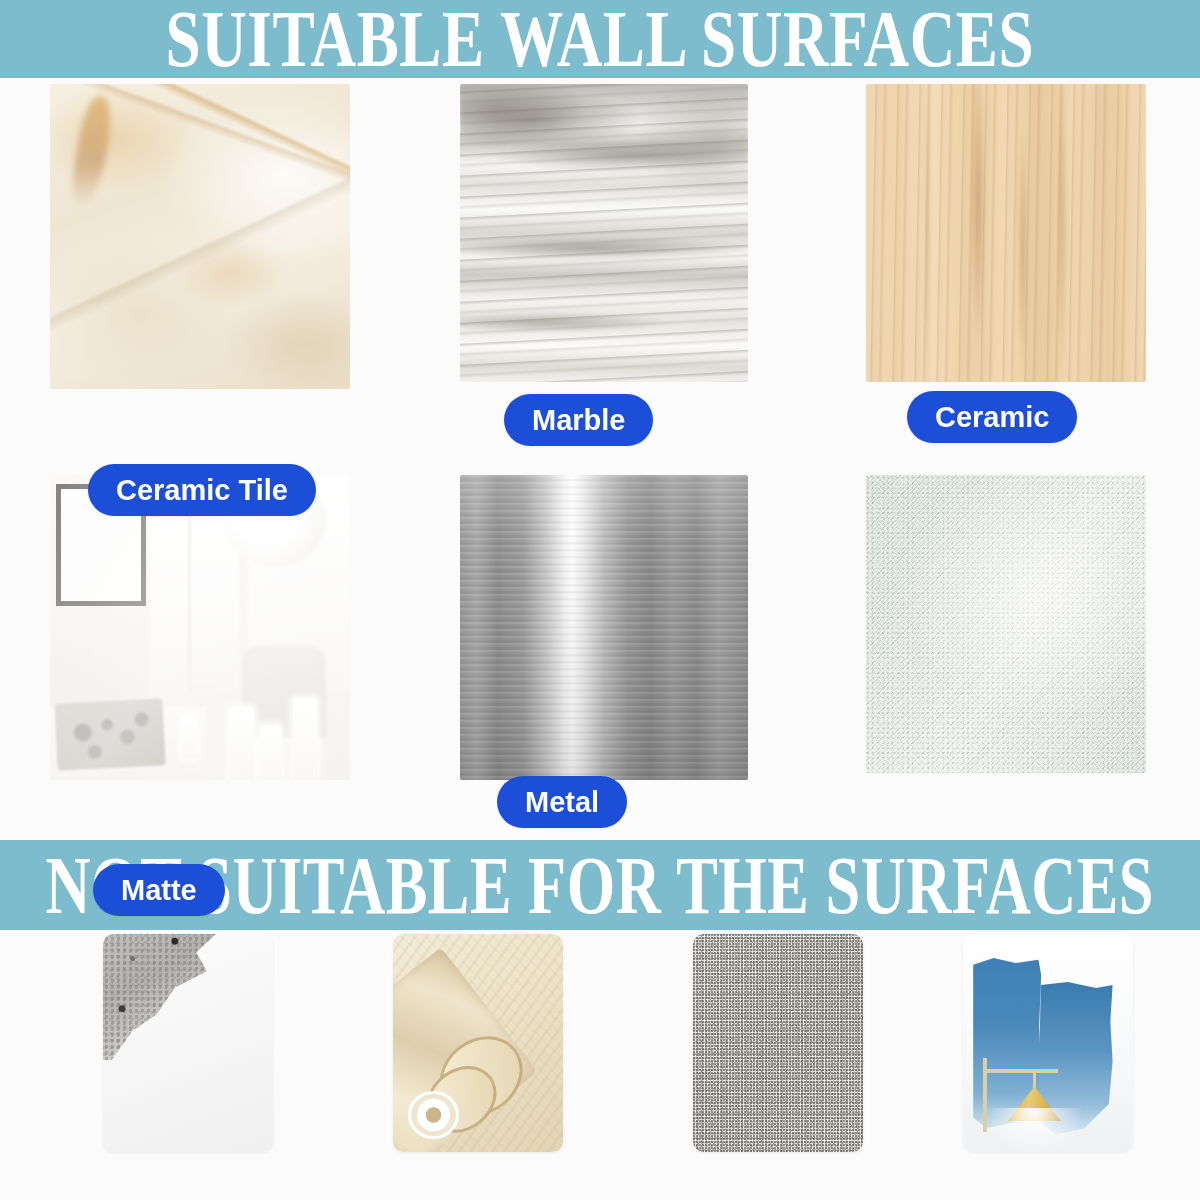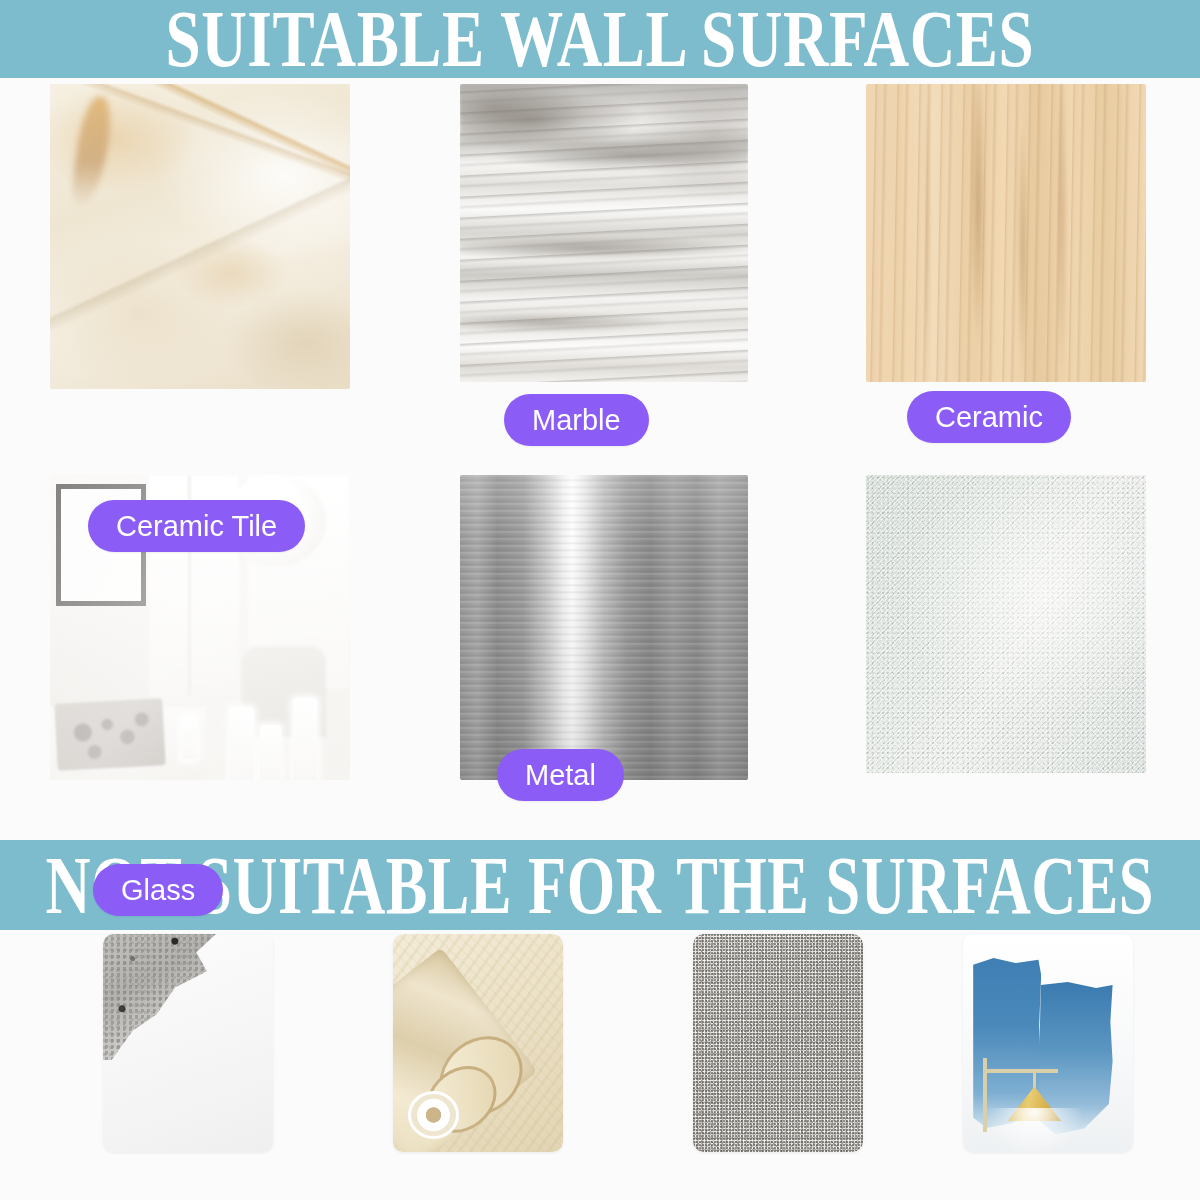--- a/index.html
+++ b/index.html
@@ -38,25 +38,25 @@
   .grid-suitable{
     position:absolute; top:84px; left:0; width:1200px; height:756px;
   }
   .cell{ position:absolute; }
   .swatch{
     position:absolute; top:0; left:0; width:100%; height:100%;
     overflow:hidden; border-radius:2px;
   }
   .pill{
     position:absolute;
-    background:#8b5cf6;
+    background:#1d4ed8;
     color:#ffffff;
     border-radius:40px;
     display:flex; align-items:center; justify-content:center;
-    font-weight:400;
+    font-weight:700;
     white-space:nowrap;
     z-index:5;
     box-shadow:0 1px 2px rgba(0,0,0,0.06);
   }
   .pill-lg{ height:52px; font-size:29px; padding:0 28px; }
 
   
   .tex-ceramic{
     background:
       radial-gradient(ellipse 45% 30% at 22% 18%, rgba(226,188,129,0.45), rgba(226,188,129,0) 60%),
@@ -353,21 +353,21 @@
     <div class="banner-title">SUITABLE WALL SURFACES</div>
   </div>
 
   <div class="grid-suitable">
 
     <div class="cell" style="left:50px; top:0px; width:300px; height:305px;">
       <div class="swatch tex-ceramic">
         <div class="vein"></div>
       </div>
     </div>
-    <div class="pill pill-lg" style="left:88px; top:416px;">Ceramic Tile</div>
+    <div class="pill pill-lg" style="left:88px; top:380px;">Ceramic Tile</div>
 
     <div class="cell" style="left:460px; top:0px; width:288px; height:298px;">
       <div class="swatch tex-marble"></div>
     </div>
     <div class="pill pill-lg" style="left:504px; top:310px;">Marble</div>
 
     <div class="cell" style="left:866px; top:0px; width:280px; height:298px;">
       <div class="swatch tex-wood"></div>
     </div>
     <div class="pill pill-lg" style="left:907px; top:307px;">Ceramic</div>
@@ -383,26 +383,26 @@
         <div class="ph ph-chair"></div>
         <div class="ph ph-bed"></div>
         <div class="ph ph-pillow"></div>
         <div class="ph ph-candle" style="left:44%; top:79%; width:5%; height:14%;"></div>
         <div class="ph ph-candle" style="left:60%; top:76%; width:8%; height:24%;"></div>
         <div class="ph ph-candle" style="left:70%; top:82%; width:7%; height:18%;"></div>
         <div class="ph ph-candle" style="left:81%; top:73%; width:8%; height:27%;"></div>
         <div class="glass-haze"></div>
       </div>
     </div>
-    <div class="pill pill-lg" style="left:93px; top:780px;">Glass</div>
+    <div class="pill pill-lg" style="left:93px; top:780px;">Matte</div>
 
     <div class="cell" style="left:460px; top:391px; width:288px; height:305px;">
       <div class="swatch tex-metal"></div>
     </div>
-    <div class="pill pill-lg" style="left:497px; top:665px;">Metal</div>
+    <div class="pill pill-lg" style="left:497px; top:692px;">Metal</div>
 
     <div class="cell" style="left:866px; top:391px; width:280px; height:298px;">
       <div class="swatch tex-matte"></div>
     </div>
 
   </div>
 
   <div class="banner" id="banner-bottom">
     <div class="banner-title">NOT SUITABLE FOR THE SURFACES</div>
   </div>

